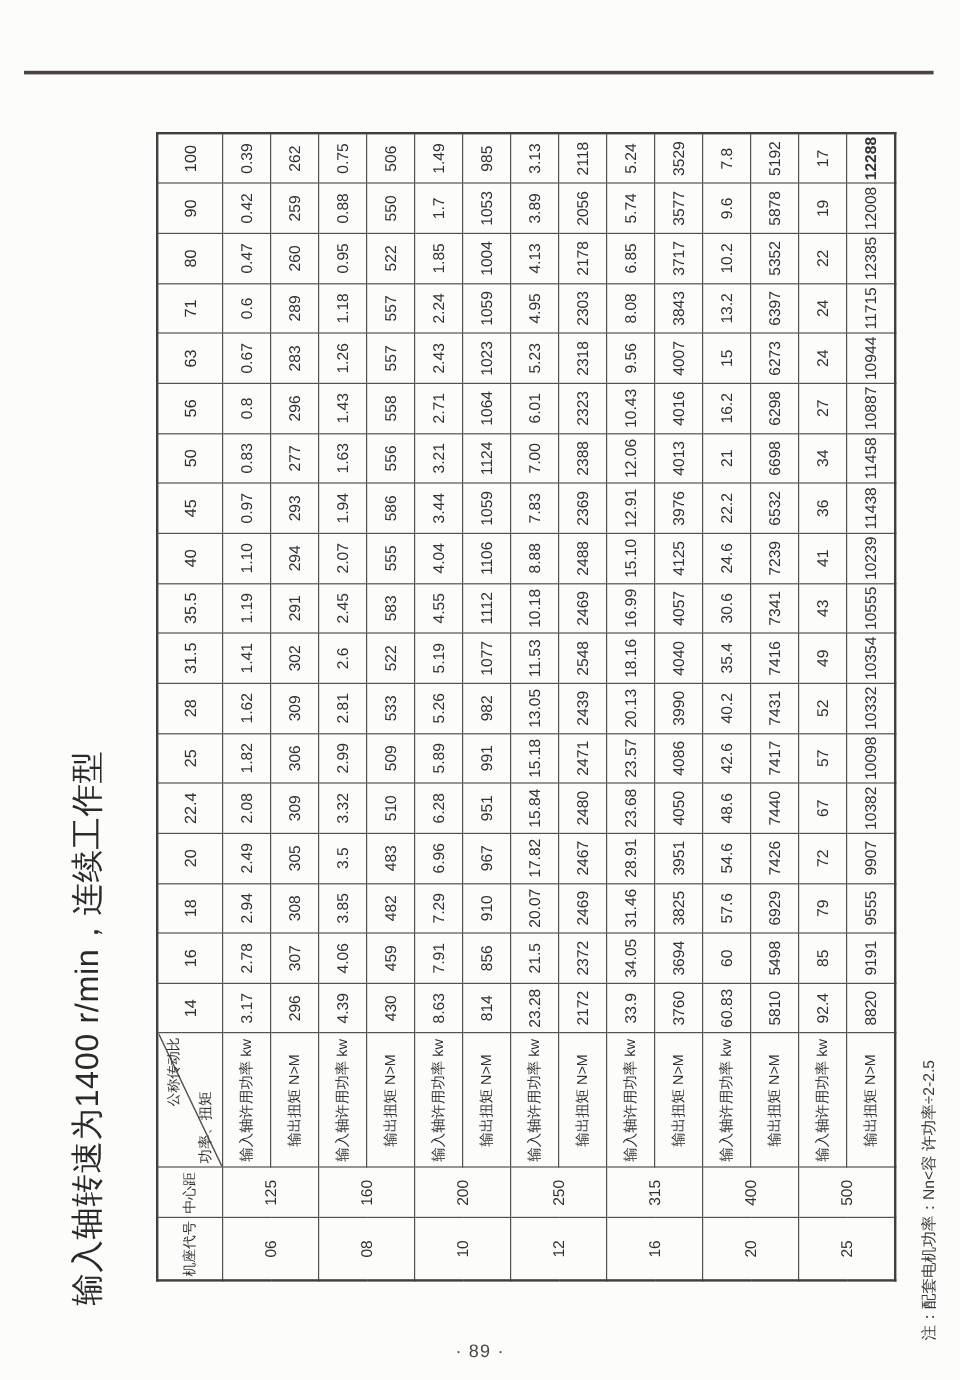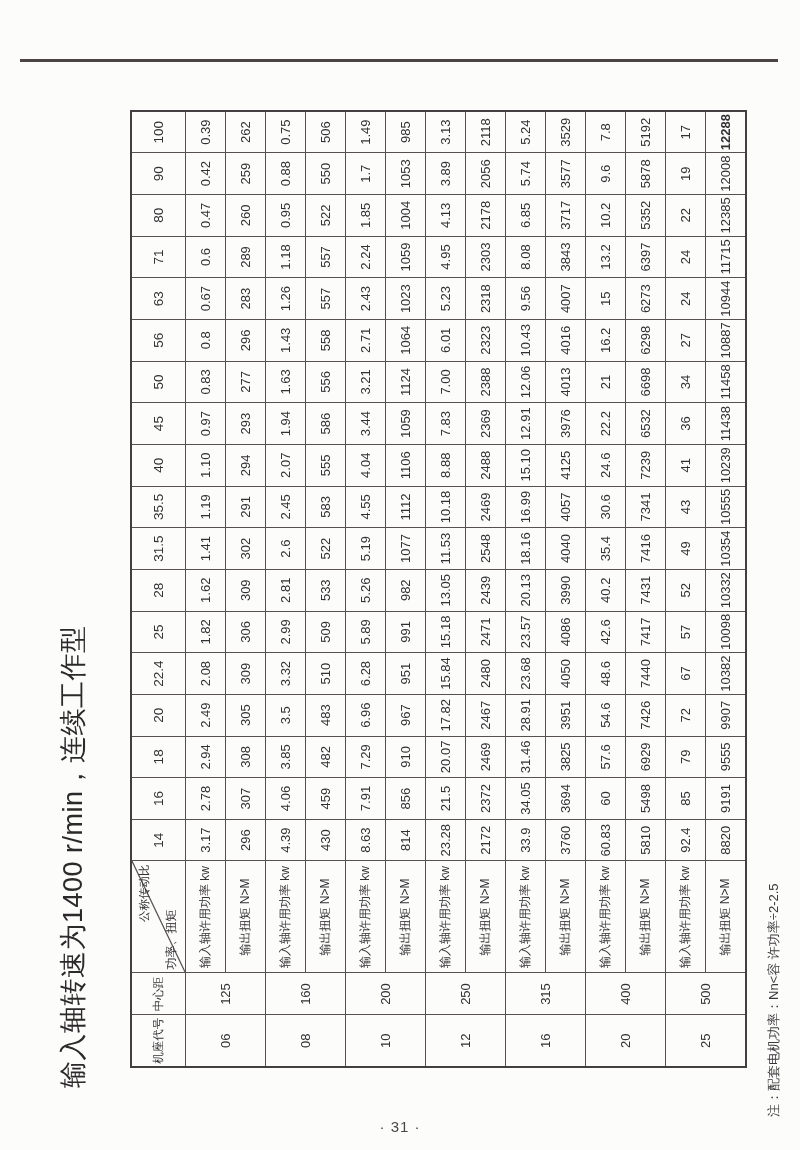--- a/index.html
+++ b/index.html
@@ -434,15 +434,15 @@
             <td class="em">12288</td>
           </tr>
         </tbody>
       </table>
   </div>
 
   <div class="rotwrap" id="note-wrap">
     <div class="rotinner" id="note">注：配套电机功率：Nn&lt;容 许功率÷2-2.5</div>
   </div>
 
-  <div id="pageno">· 31 ·</div>
+  <div id="pageno">· 89 ·</div>
 
 </div>
 
 </body></html>

